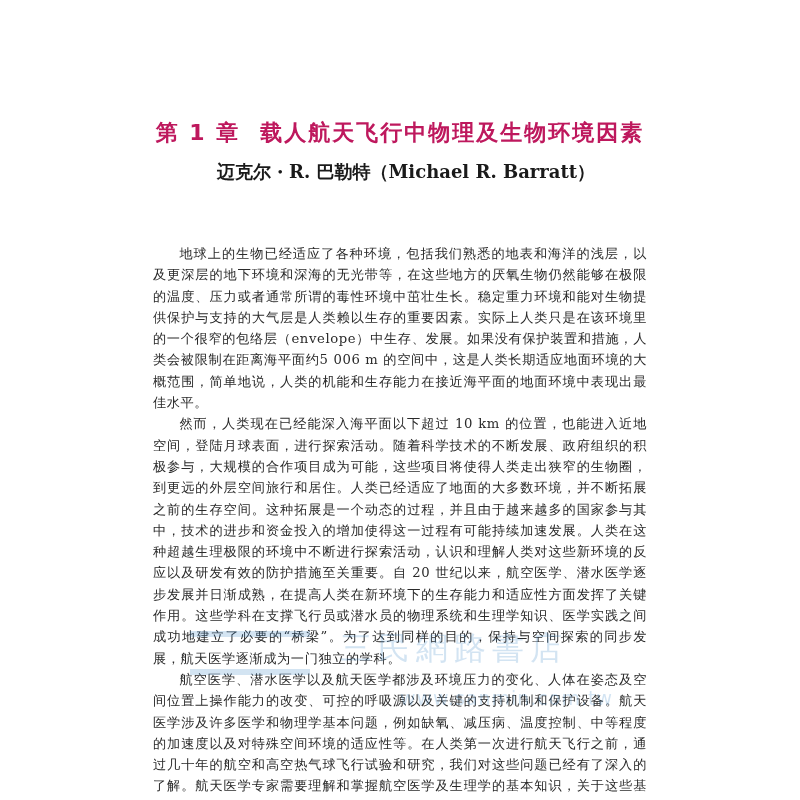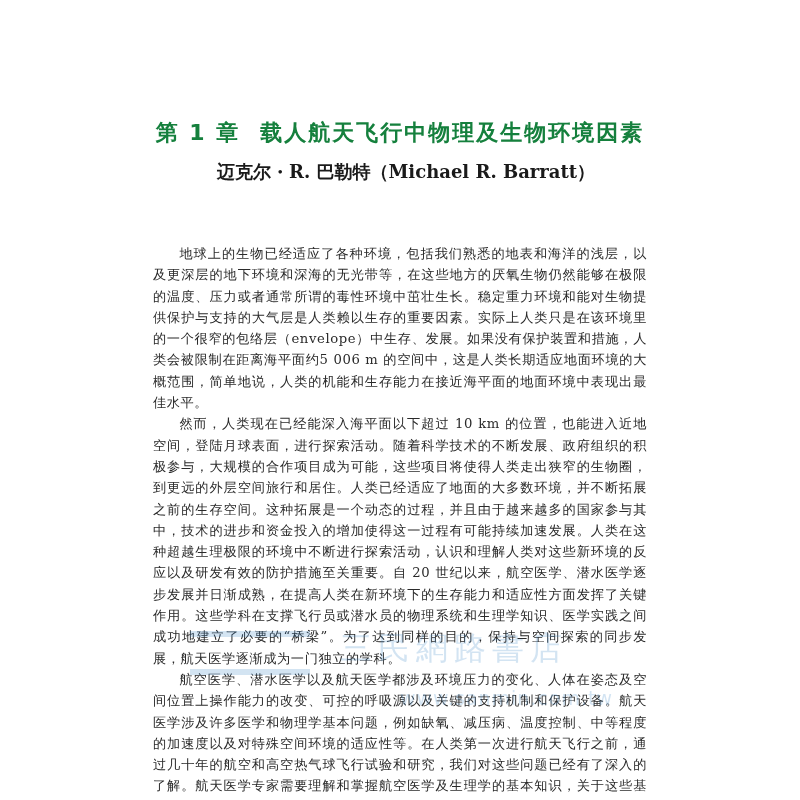--- a/index.html
+++ b/index.html
@@ -4,21 +4,21 @@
 <style>
   html, body { margin: 0; padding: 0; }
   body {
     width: 800px; height: 800px; background: #ffffff; position: relative; overflow: hidden;
     font-family: "DejaVu Serif", "Liberation Serif", serif; color: #222222;
   }
   .page { position: absolute; left: 0; top: 0; width: 800px; height: 800px; }
   .chapter-title {
     position: absolute; top: 118px; left: 0; width: 800px; text-align: center;
     font-family: "DejaVu Sans", "Liberation Sans", sans-serif;
-    font-weight: bold; font-size: 22px; letter-spacing: 2px; color: #15803d;
+    font-weight: bold; font-size: 22px; letter-spacing: 2px; color: #be185d;
   }
   .chapter-title .num { margin-right: 20px; }
   .author {
     position: absolute; top: 160px; left: 6px; width: 800px; text-align: center;
     font-family: "DejaVu Serif", "Liberation Serif", serif; font-weight: bold; font-size: 18px; color: #1a1a1a;
   }
   .body-text {
     position: absolute; top: 243px; left: 153px; width: 494px;
     font-size: 13.2px; line-height: 21.3px; text-align: justify; letter-spacing: 0.6px; color: #2a2a2a;
   }

